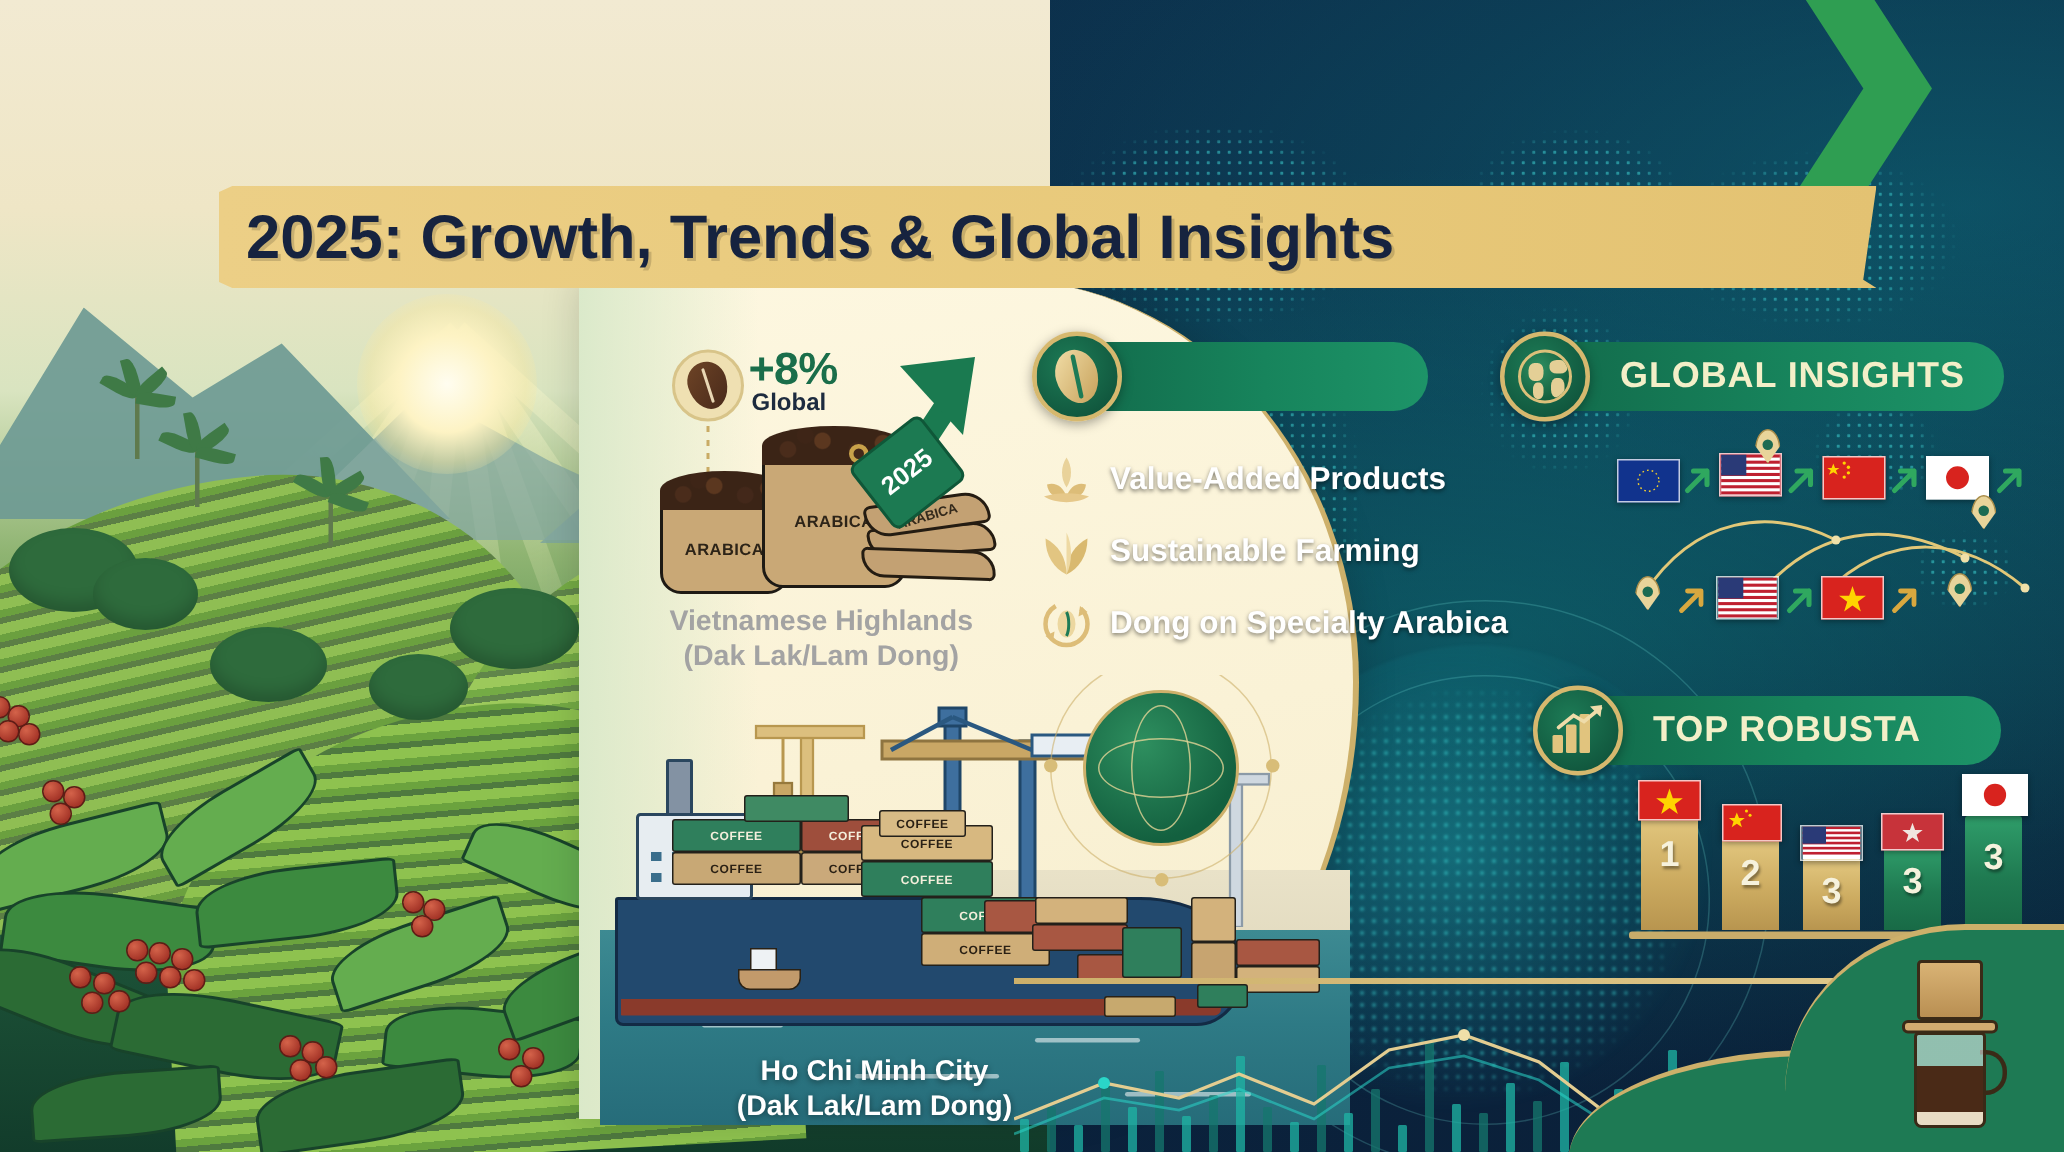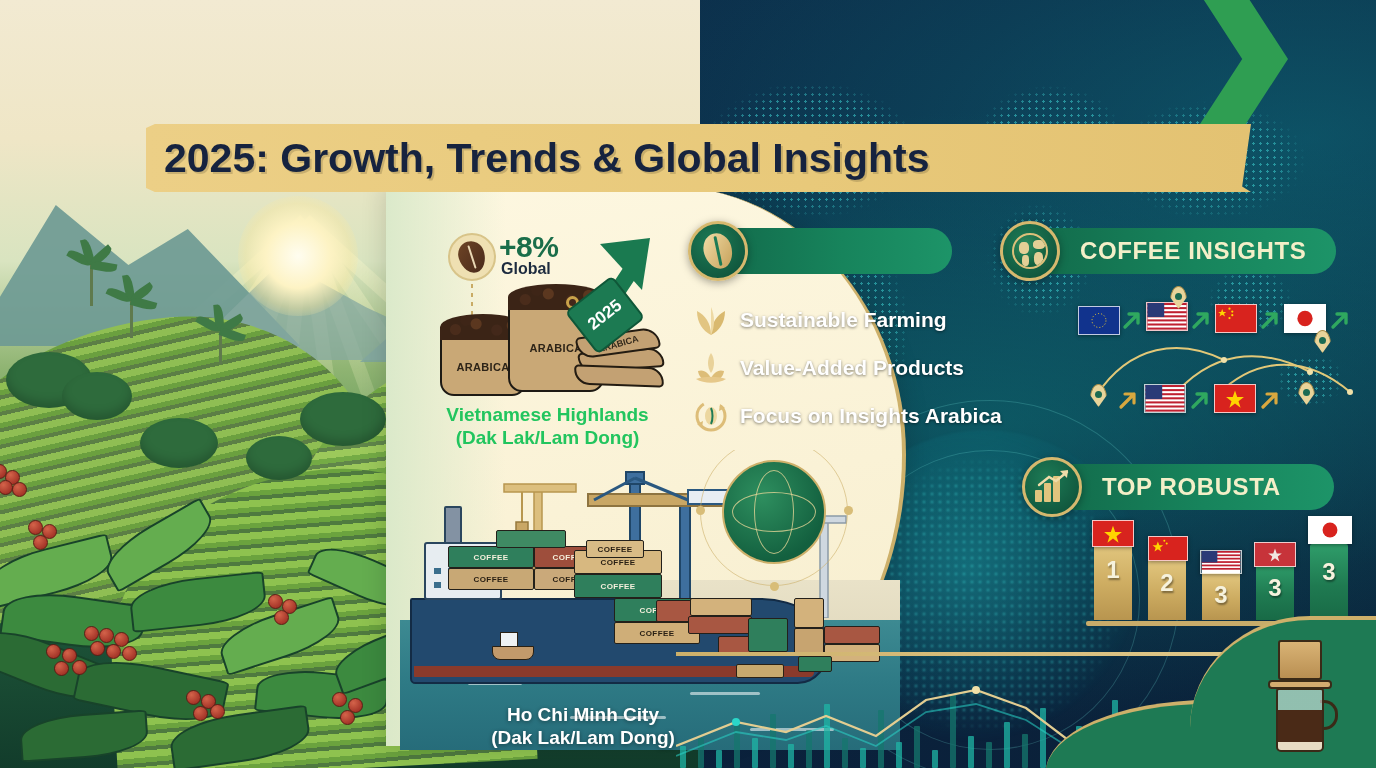--- a/index.html
+++ b/index.html
@@ -201,21 +201,21 @@
     border-radius:6px;
     display:flex; align-items:center; justify-content:center;
   }
   .tag2025 span { color:#fff; font-weight:bold; font-size:17px; }
   .tag-ring {
     position:absolute; left:566px; top:296px; width:13px; height:13px;
     border:3px solid #c9a24a; border-radius:50%;
   }
   .caption-highlands {
     position:absolute; left:415px; top:403px; width:265px;
-    text-align:center; color:#22c55e; font-weight:bold; font-size:19px; line-height:1.22;
+    text-align:center; color:#a3a3a3; font-weight:bold; font-size:19px; line-height:1.22;
   }
 
   
   .port {
     position:absolute; left:400px; top:450px; width:500px; height:300px; overflow:hidden;
   }
   .water {
     position:absolute; left:-10px; top:170px; width:520px; height:140px;
     background:linear-gradient(180deg,#3d8a92 0%,#2e7a85 45%,#256a78 100%);
   }
@@ -684,56 +684,56 @@
 
   <div class="pill" style="left:1022px;top:228px;width:314px;">
     <div class="pill-icon">
       <div class="icon-globe">
         <i style="left:5px;top:7px;width:10px;height:12px;"></i>
         <i style="left:8px;top:20px;width:7px;height:11px;"></i>
         <i style="left:19px;top:5px;width:12px;height:9px;"></i>
         <i style="left:20px;top:17px;width:9px;height:13px;"></i>
       </div>
     </div>
-    <span class="ptext">COFFEE INSIGHTS</span>
+    <span class="ptext">GLOBAL INSIGHTS</span>
   </div>
 
   <div class="trend-list">
-    <div class="trend-item">
-      <span class="trend-ic">
-        <svg viewBox="0 0 38 38" width="38" height="38">
-          <path d="M19 34 C19 22 13 14 5 10 C5 22 11 30 19 34 Z" fill="#e2c581"></path>
-          <path d="M19 34 C19 22 25 14 33 10 C33 22 27 30 19 34 Z" fill="#d9b96f"></path>
-          <path d="M19 34 C19 24 19 14 19 6 C23 14 23 26 19 34 Z" fill="#eed9a3"></path>
-        </svg>
-      </span>
-      <span class="trend-txt">Sustainable Farming</span>
-    </div>
     <div class="trend-item">
       <span class="trend-ic">
         <svg viewBox="0 0 38 38" width="38" height="38">
           <path d="M19 4 C23 10 23 18 19 24 C15 18 15 10 19 4 Z" fill="#e9d29a"></path>
           <path d="M6 22 C12 20 17 24 19 30 C12 32 7 29 6 22 Z" fill="#ddbd78"></path>
           <path d="M32 22 C26 20 21 24 19 30 C26 32 31 29 32 22 Z" fill="#ddbd78"></path>
           <path d="M4 30 C12 27 26 27 34 30 C26 35 12 35 4 30 Z" fill="#e6c88a"></path>
         </svg>
       </span>
       <span class="trend-txt">Value-Added Products</span>
     </div>
     <div class="trend-item">
       <span class="trend-ic">
         <svg viewBox="0 0 38 38" width="38" height="38">
+          <path d="M19 34 C19 22 13 14 5 10 C5 22 11 30 19 34 Z" fill="#e2c581"></path>
+          <path d="M19 34 C19 22 25 14 33 10 C33 22 27 30 19 34 Z" fill="#d9b96f"></path>
+          <path d="M19 34 C19 24 19 14 19 6 C23 14 23 26 19 34 Z" fill="#eed9a3"></path>
+        </svg>
+      </span>
+      <span class="trend-txt">Sustainable Farming</span>
+    </div>
+    <div class="trend-item">
+      <span class="trend-ic">
+        <svg viewBox="0 0 38 38" width="38" height="38">
           <circle cx="19" cy="19" r="14" fill="none" stroke="#ddbd78" stroke-width="3" stroke-dasharray="58 18"></circle>
           <path d="M28 7 L33 11 L27 14 Z" fill="#ddbd78"></path>
           <path d="M10 31 L5 27 L11 24 Z" fill="#ddbd78"></path>
           <ellipse cx="19" cy="19" rx="6" ry="9" fill="#ecd79f"></ellipse>
           <path d="M19 11 C21 15 21 23 19 27" stroke="#1d7b56" stroke-width="2" fill="none"></path>
         </svg>
       </span>
-      <span class="trend-txt">Focus on Insights Arabica</span>
+      <span class="trend-txt">Dong on Specialty Arabica</span>
     </div>
   </div>
 
   <div class="flagset" style="left:1060px;top:300px;width:316px;height:130px;">
 
     <svg style="position:absolute;left:0;top:0;width:316px;height:130px;" viewBox="0 0 316 130">
       <path d="M36 96 C70 44 120 38 164 60" stroke="#e2c878" stroke-width="2" fill="none"></path>
       <path d="M110 100 C150 50 200 46 250 72" stroke="#e2c878" stroke-width="2" fill="none"></path>
       <path d="M156 96 C200 52 250 58 290 92" stroke="#e2c878" stroke-width="2" fill="none"></path>
       <circle cx="36" cy="96" r="3" fill="#f0e0a8"></circle>

